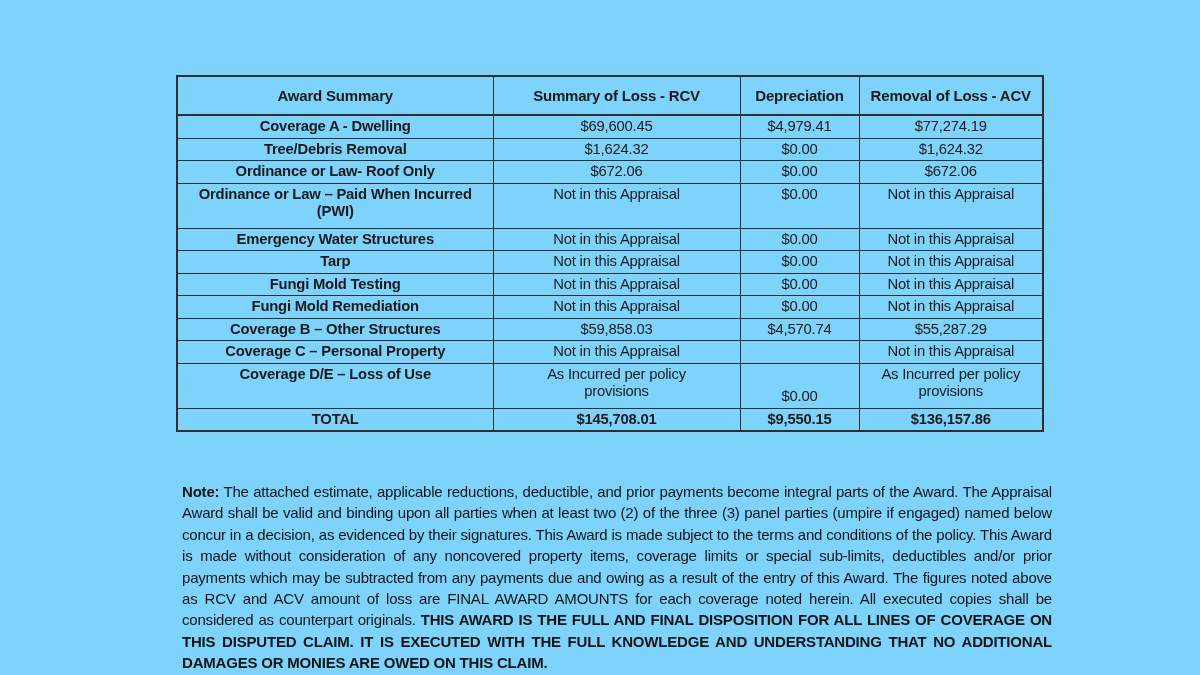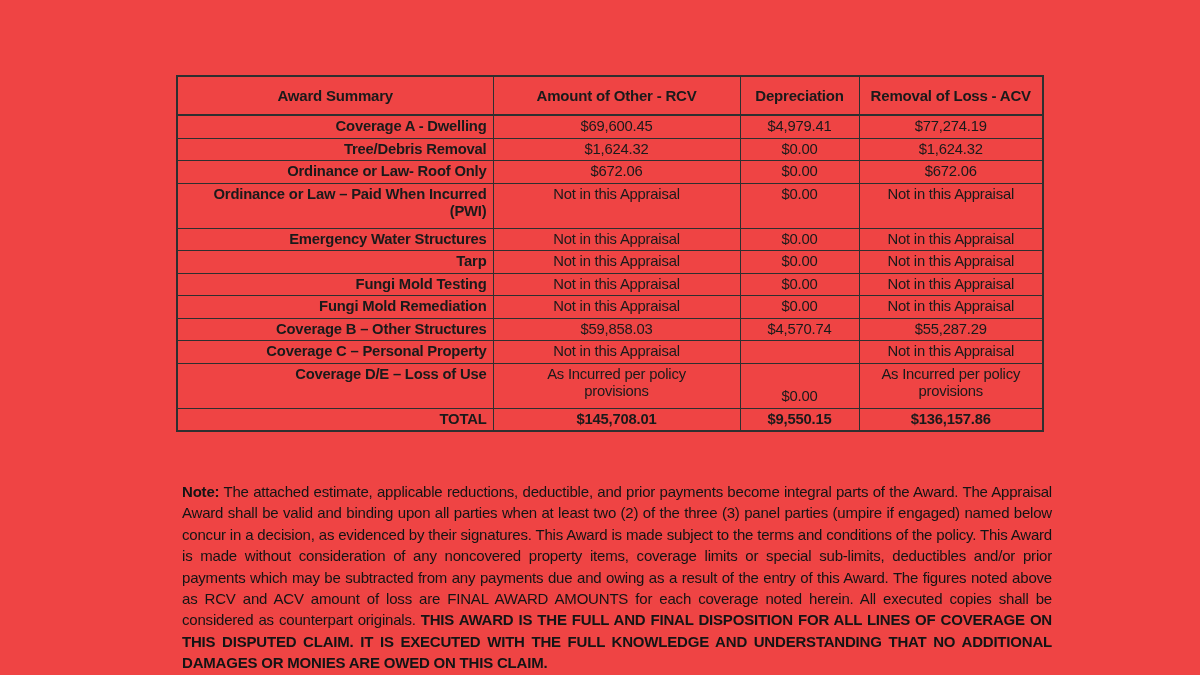--- a/index.html
+++ b/index.html
@@ -7,21 +7,21 @@
     margin: 0; padding: 0;
     width: 1200px; height: 675px;
     background: #ffffff;
     font-family: "Liberation Sans", sans-serif;
     color: #161616;
     overflow: hidden;
   }
   .page {
     position: relative;
     width: 1200px; height: 675px;
-    background: #ef4444;
+    background: #7dd3fc;
     text-decoration: underline;
   }
   table.award {
     position: absolute;
     left: 176px; top: 75px;
     width: 866px;
     border-collapse: collapse;
     table-layout: fixed;
     border: 2px solid #2f2f2f;
   }
@@ -38,21 +38,21 @@
     height: 39px;
     vertical-align: middle;
     font-weight: bold;
     font-size: 15px;
     border-bottom: 2px solid #2f2f2f;
   }
   td {
     vertical-align: top;
     white-space: pre-line;
   }
-  td.label { font-weight: bold; text-align: right; }
+  td.label { font-weight: bold; }
   tr.tall { height: 45px; }
   td.va-bottom { vertical-align: bottom; }
   tr.total-row td { font-weight: bold; }
   .note {
     position: absolute;
     left: 170px; top: 469px;
     width: 870px;
     margin: 12px;
     font-size: 15px;
     line-height: 21.4px;
@@ -70,21 +70,21 @@
   <table class="award">
     <colgroup>
       <col style="width:316px">
       <col style="width:247px">
       <col style="width:119px">
       <col style="width:184px">
     </colgroup>
     <thead>
       <tr>
         <th>Award Summary</th>
-        <th>Amount of Other - RCV</th>
+        <th>Summary of Loss - RCV</th>
         <th>Depreciation</th>
         <th>Removal of Loss - ACV</th>
       </tr>
     </thead>
     <tbody>
       <tr>
         <td class="label">Coverage A - Dwelling</td>
         <td>$69,600.45</td>
         <td>$4,979.41</td>
         <td>$77,274.19</td>

